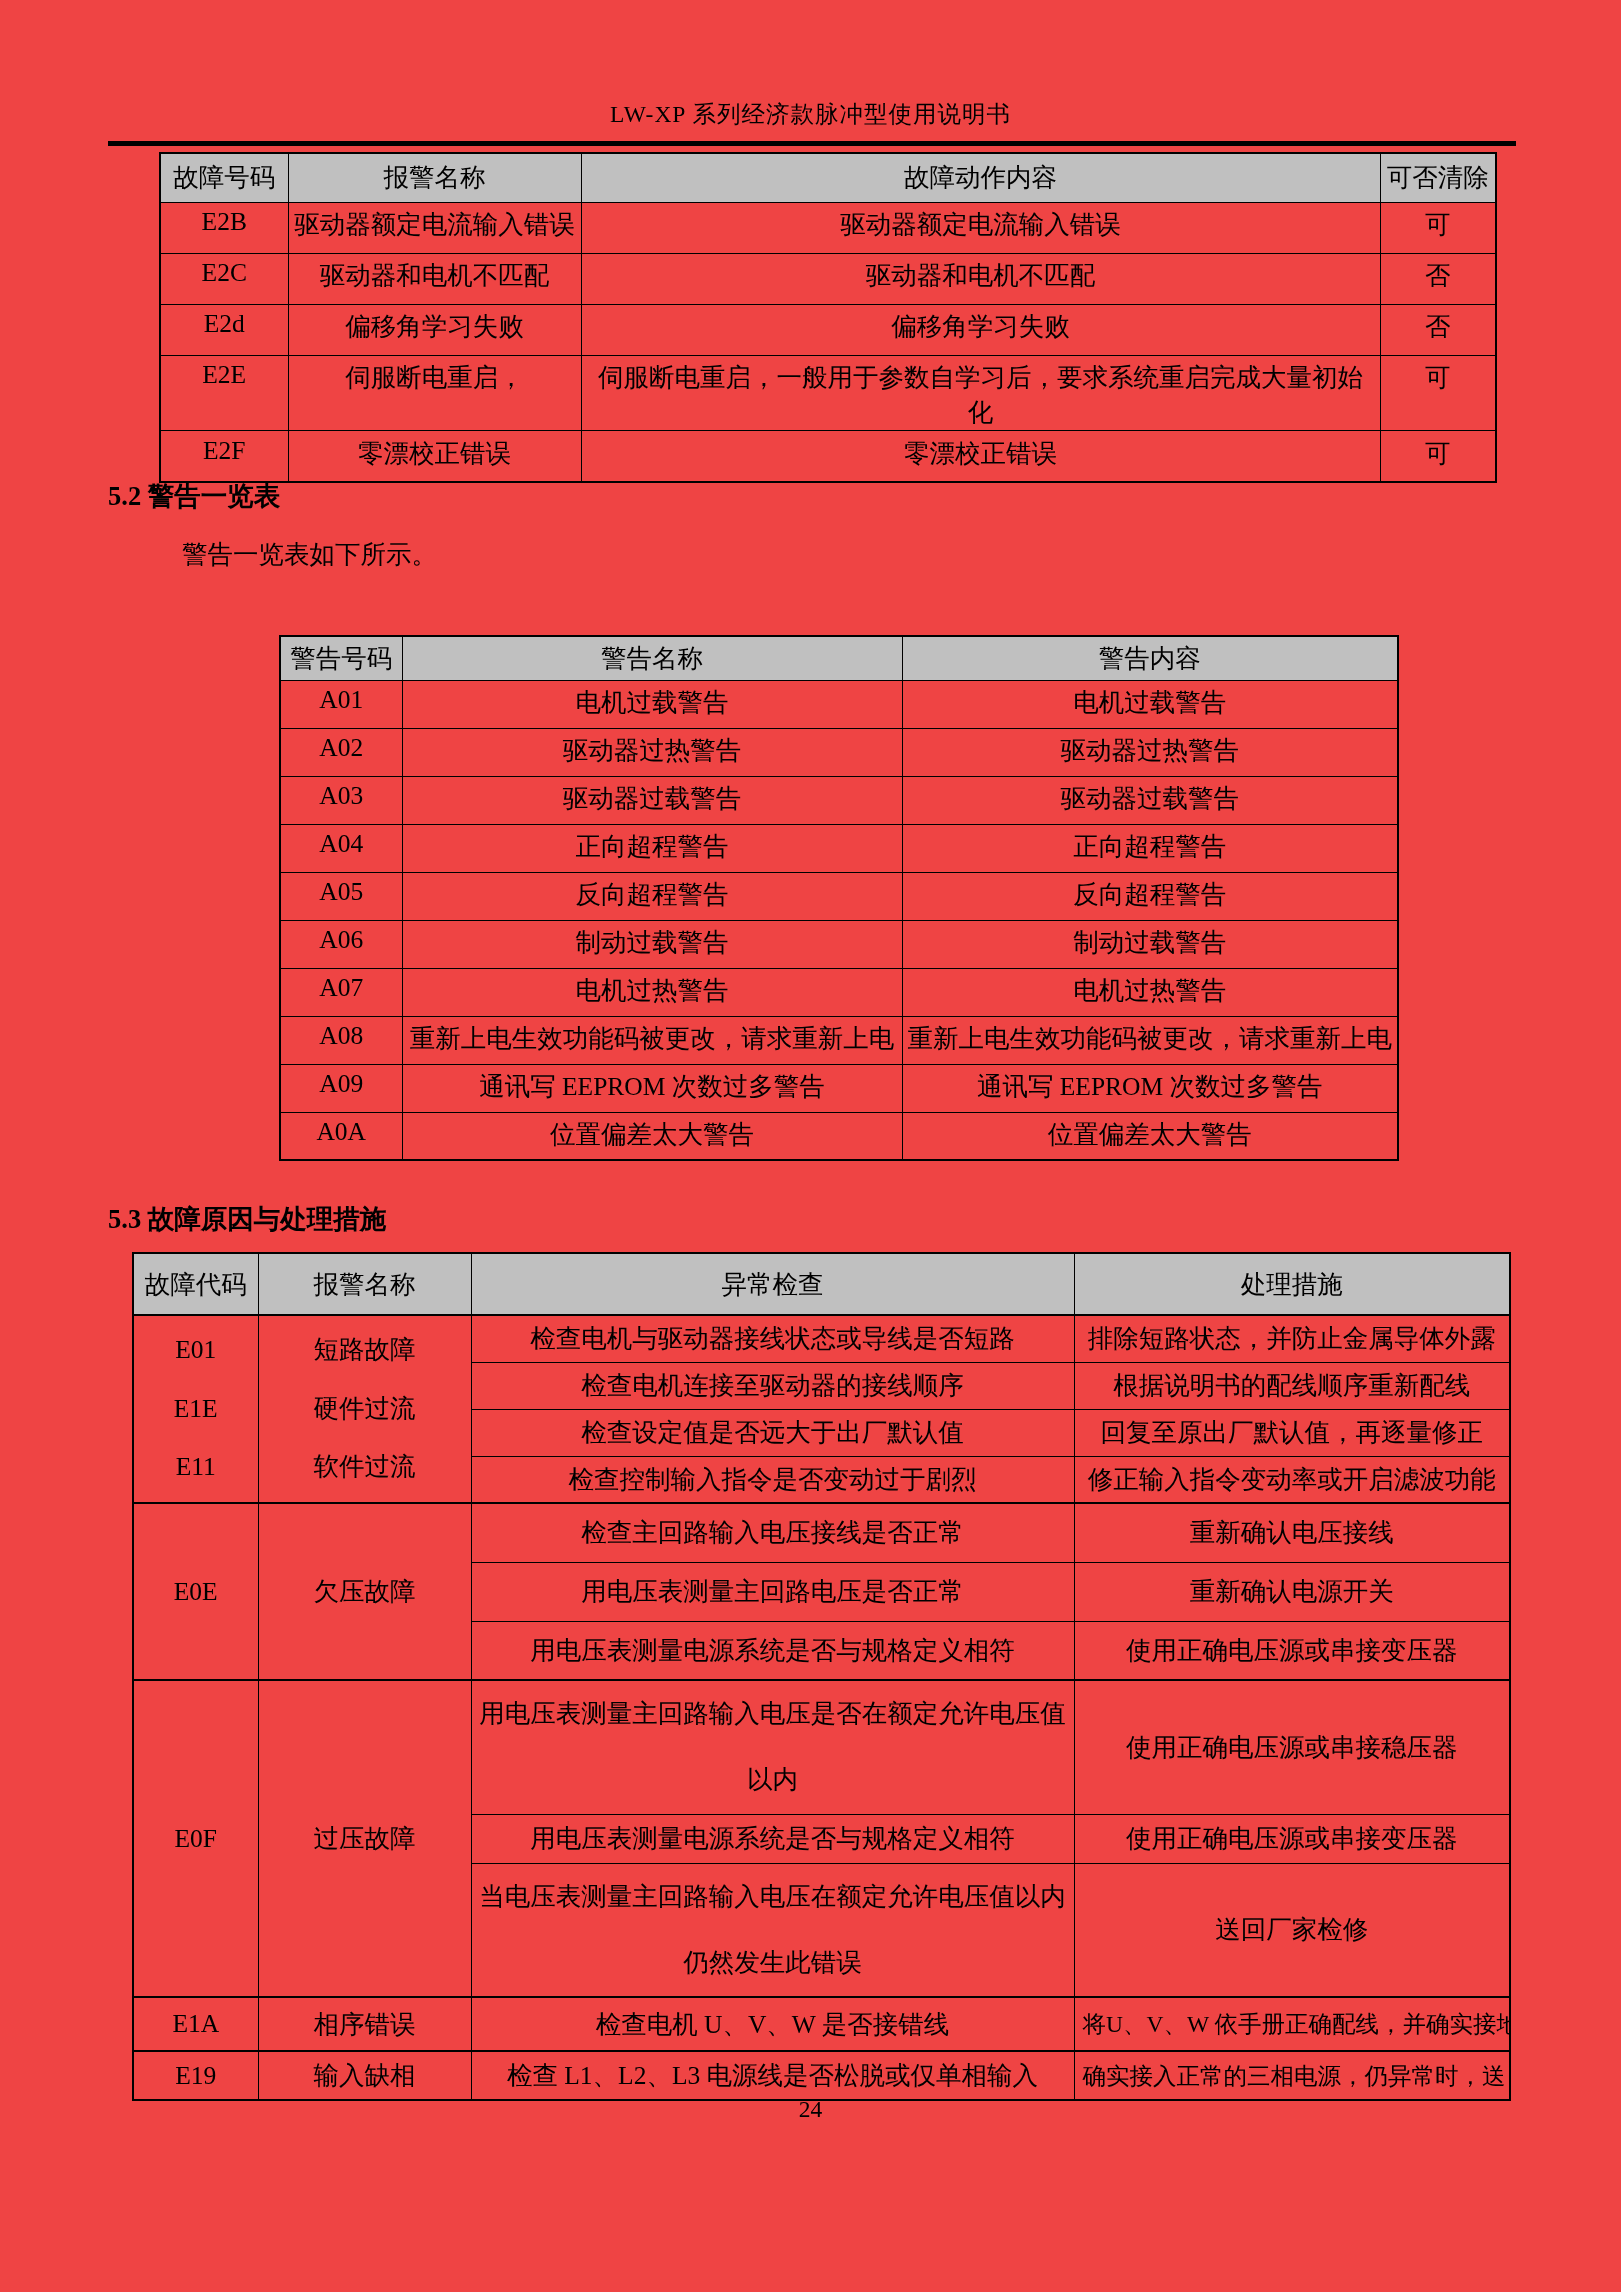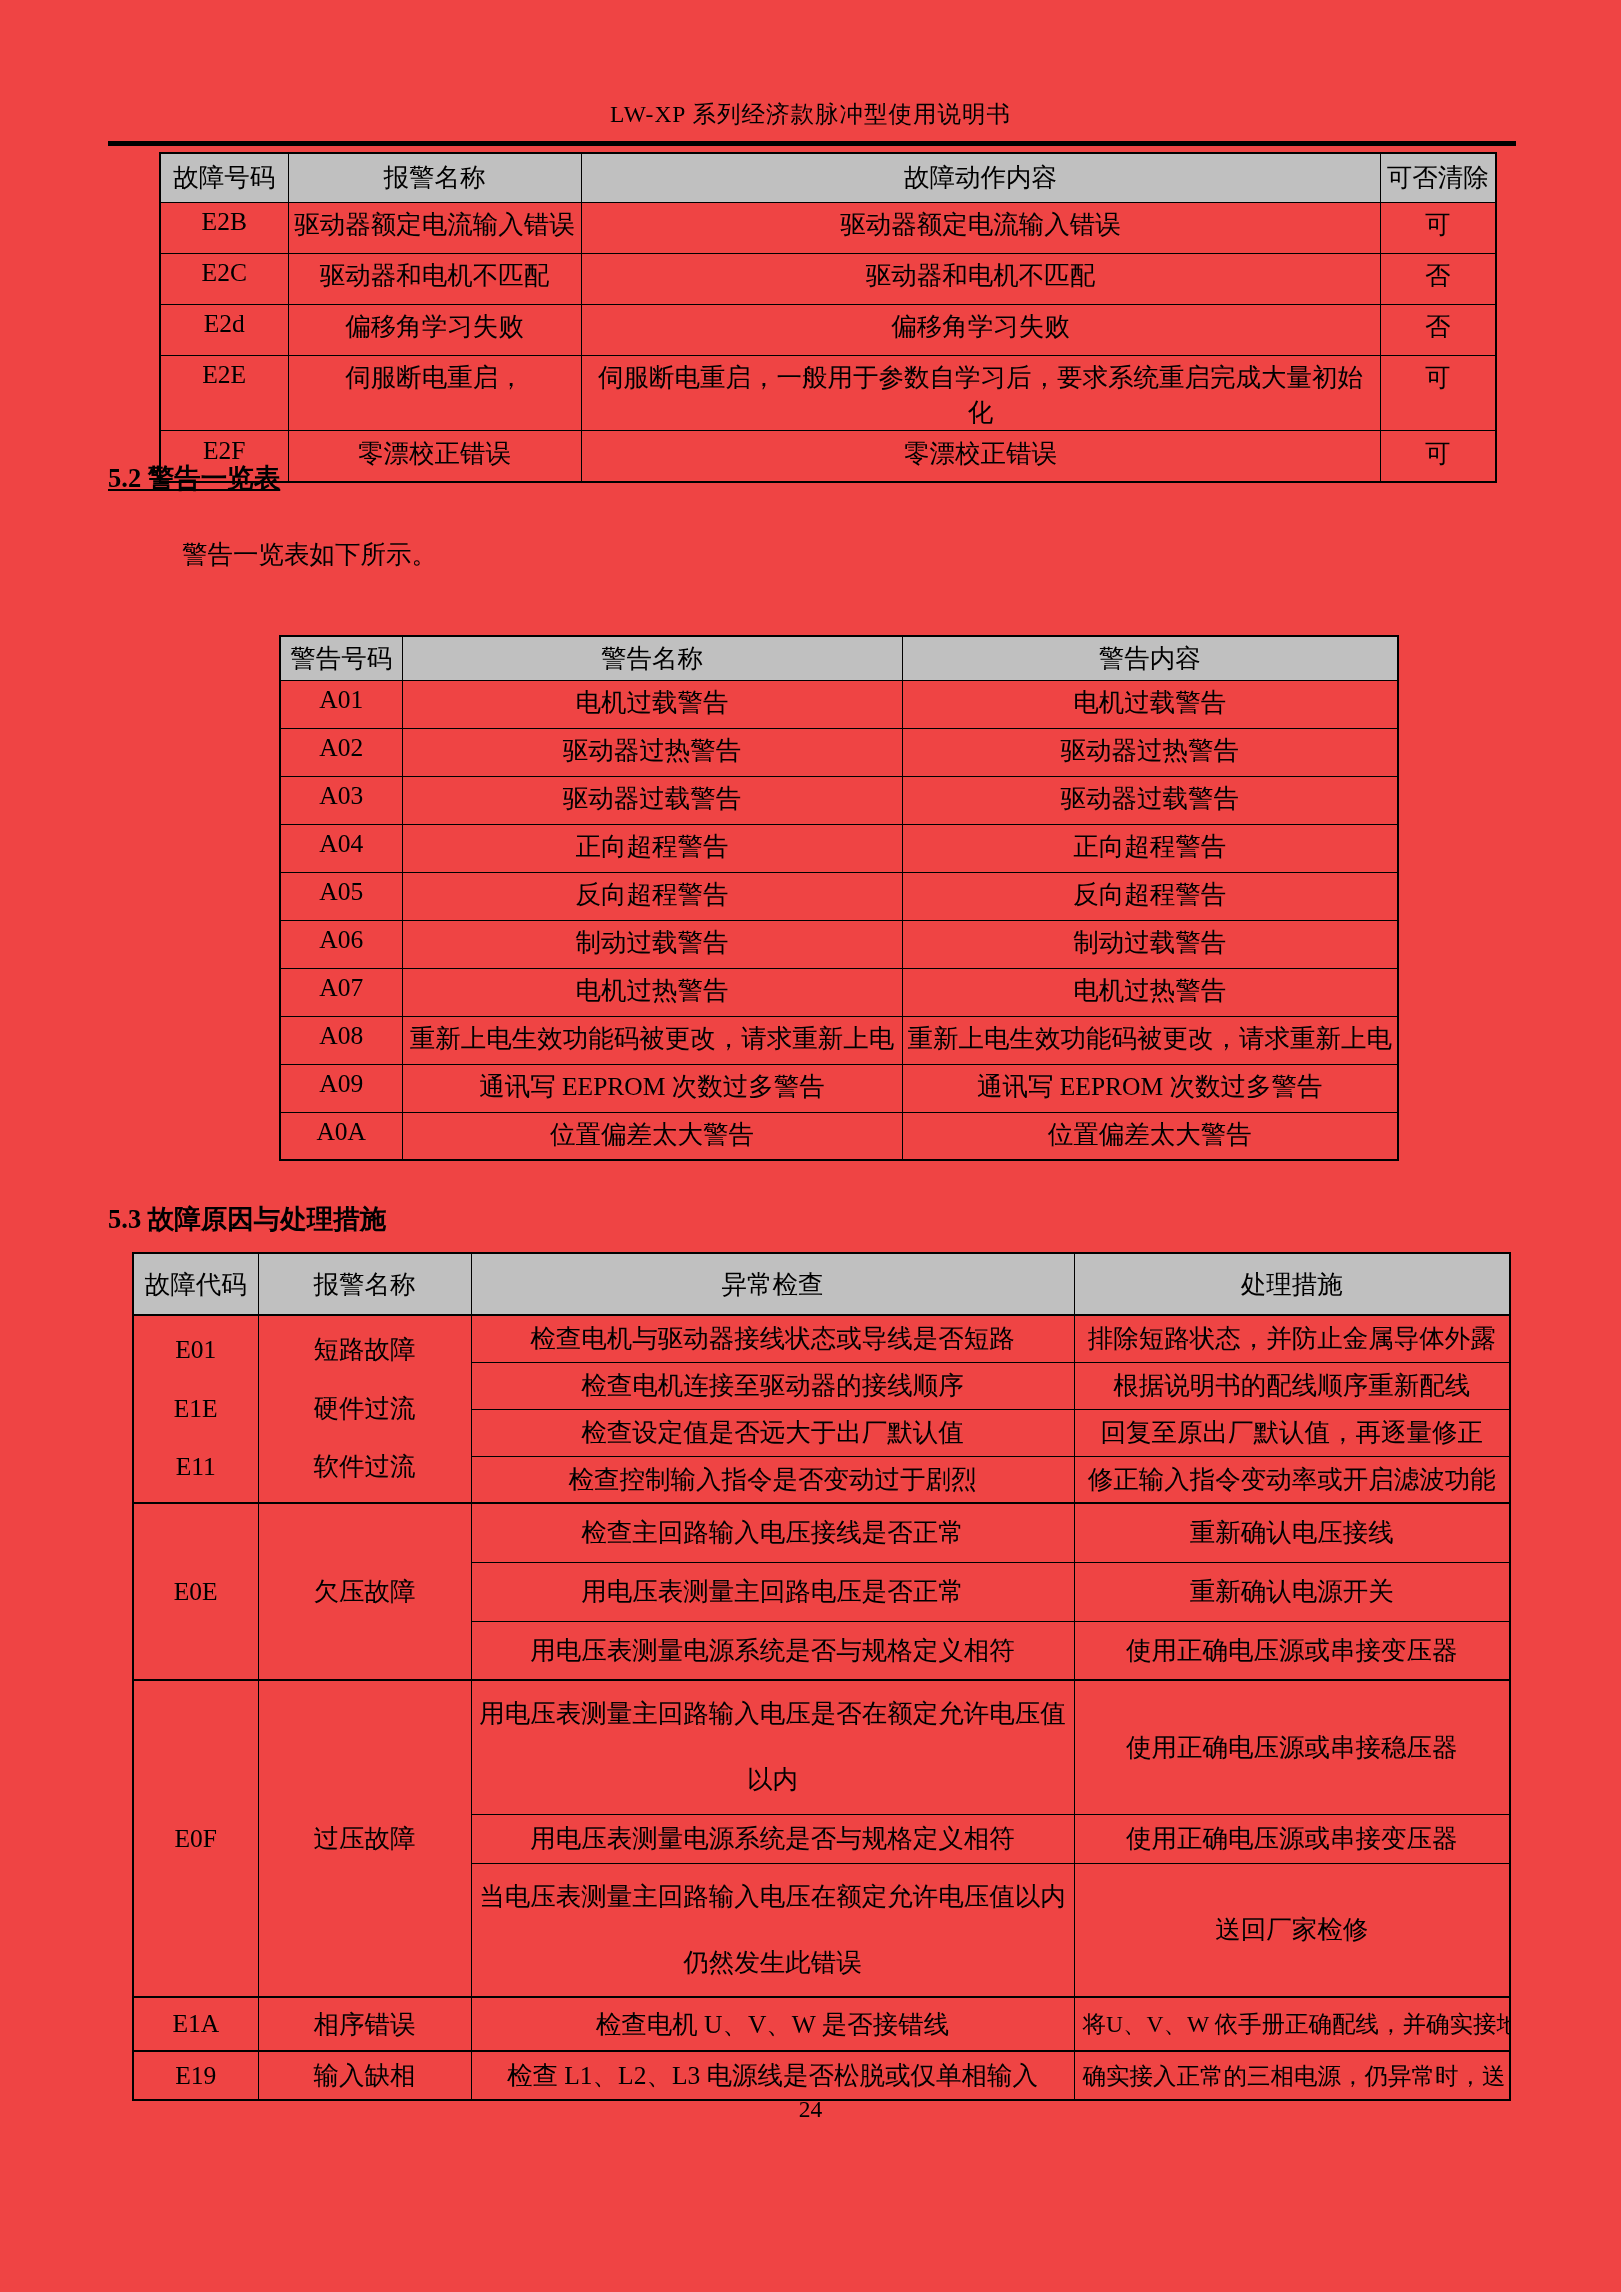--- a/index.html
+++ b/index.html
@@ -49,21 +49,21 @@
   .codes{line-height:2.3;}
   .twoline{line-height:2.6;}
   .act-left{
     text-align:left;padding-left:8px;padding-right:0;
     font-size:23.5px;white-space:nowrap;
   }
   .sec-heading{
     position:absolute;left:108px;
     font-size:26.5px;font-weight:bold;
   }
-  .h52{top:460px;text-decoration:underline;}
+  .h52{top:478px;}
   .h53{top:1201px;}
   .intro-para{
     position:absolute;left:182px;top:537px;font-size:25.5px;text-align:right;
   }
   .page-number{
     position:absolute;top:2096px;left:0;width:100%;
     text-align:center;font-size:23.5px;
   }
 </style>
 </head>

